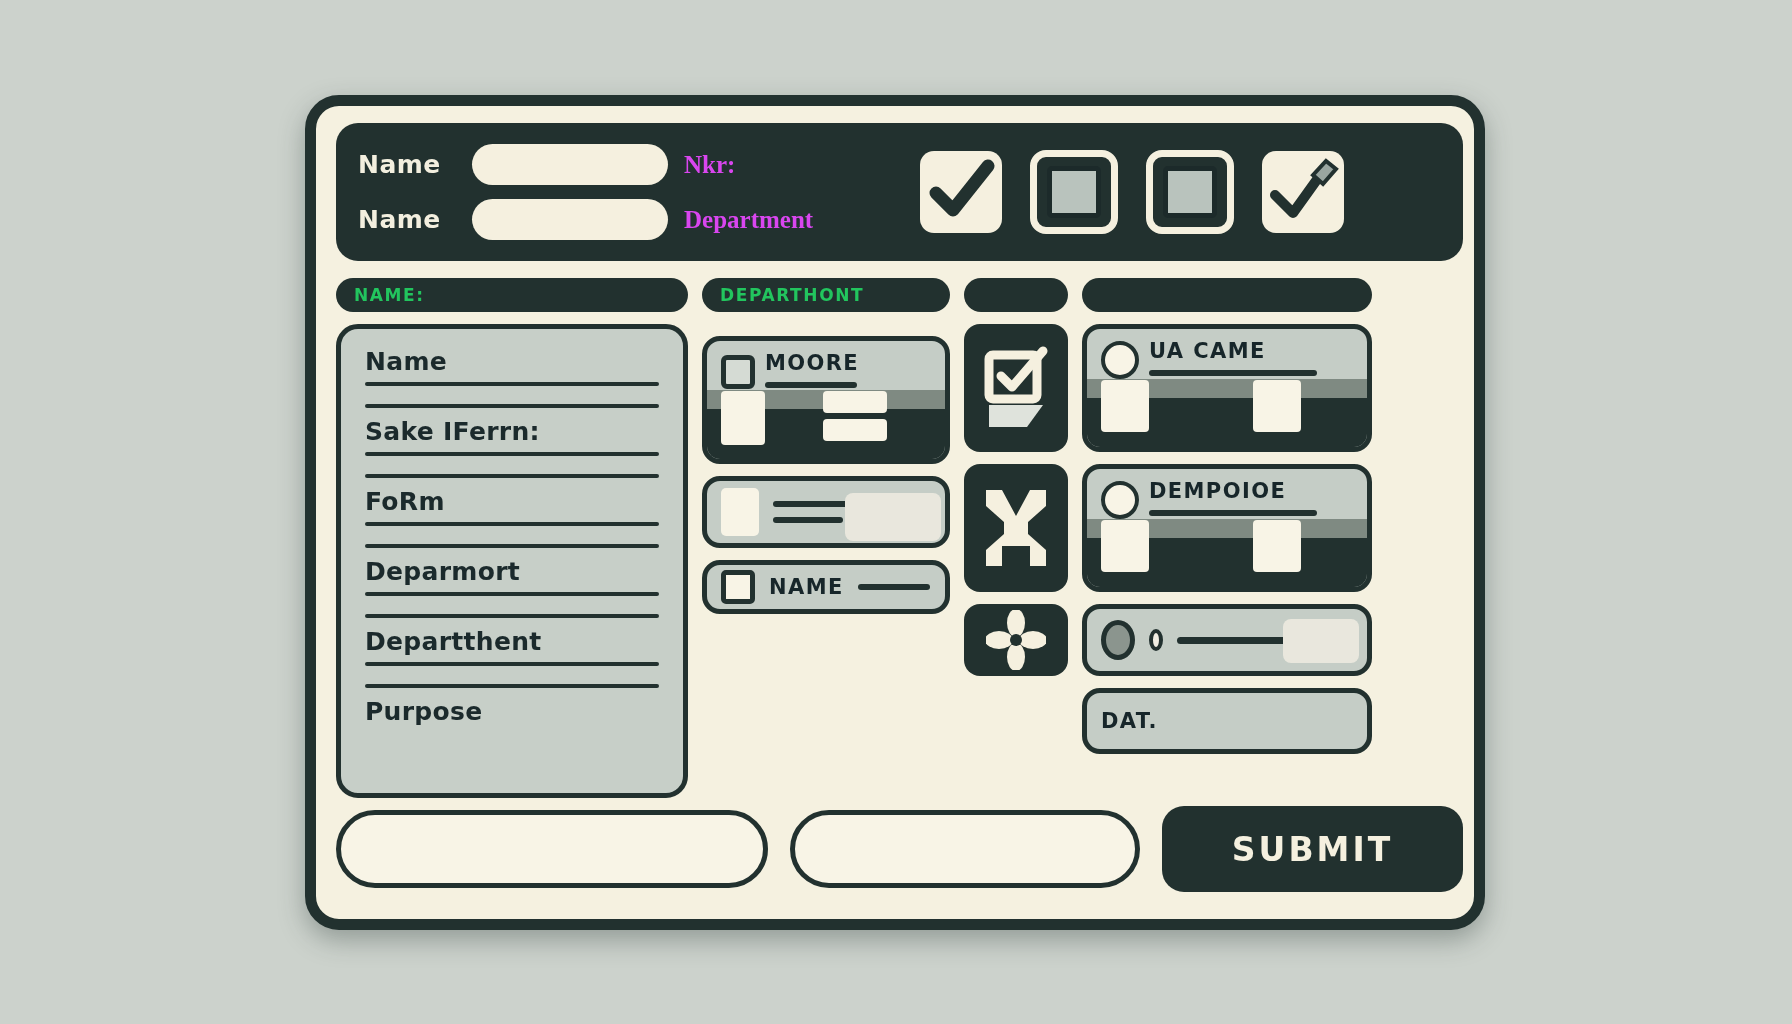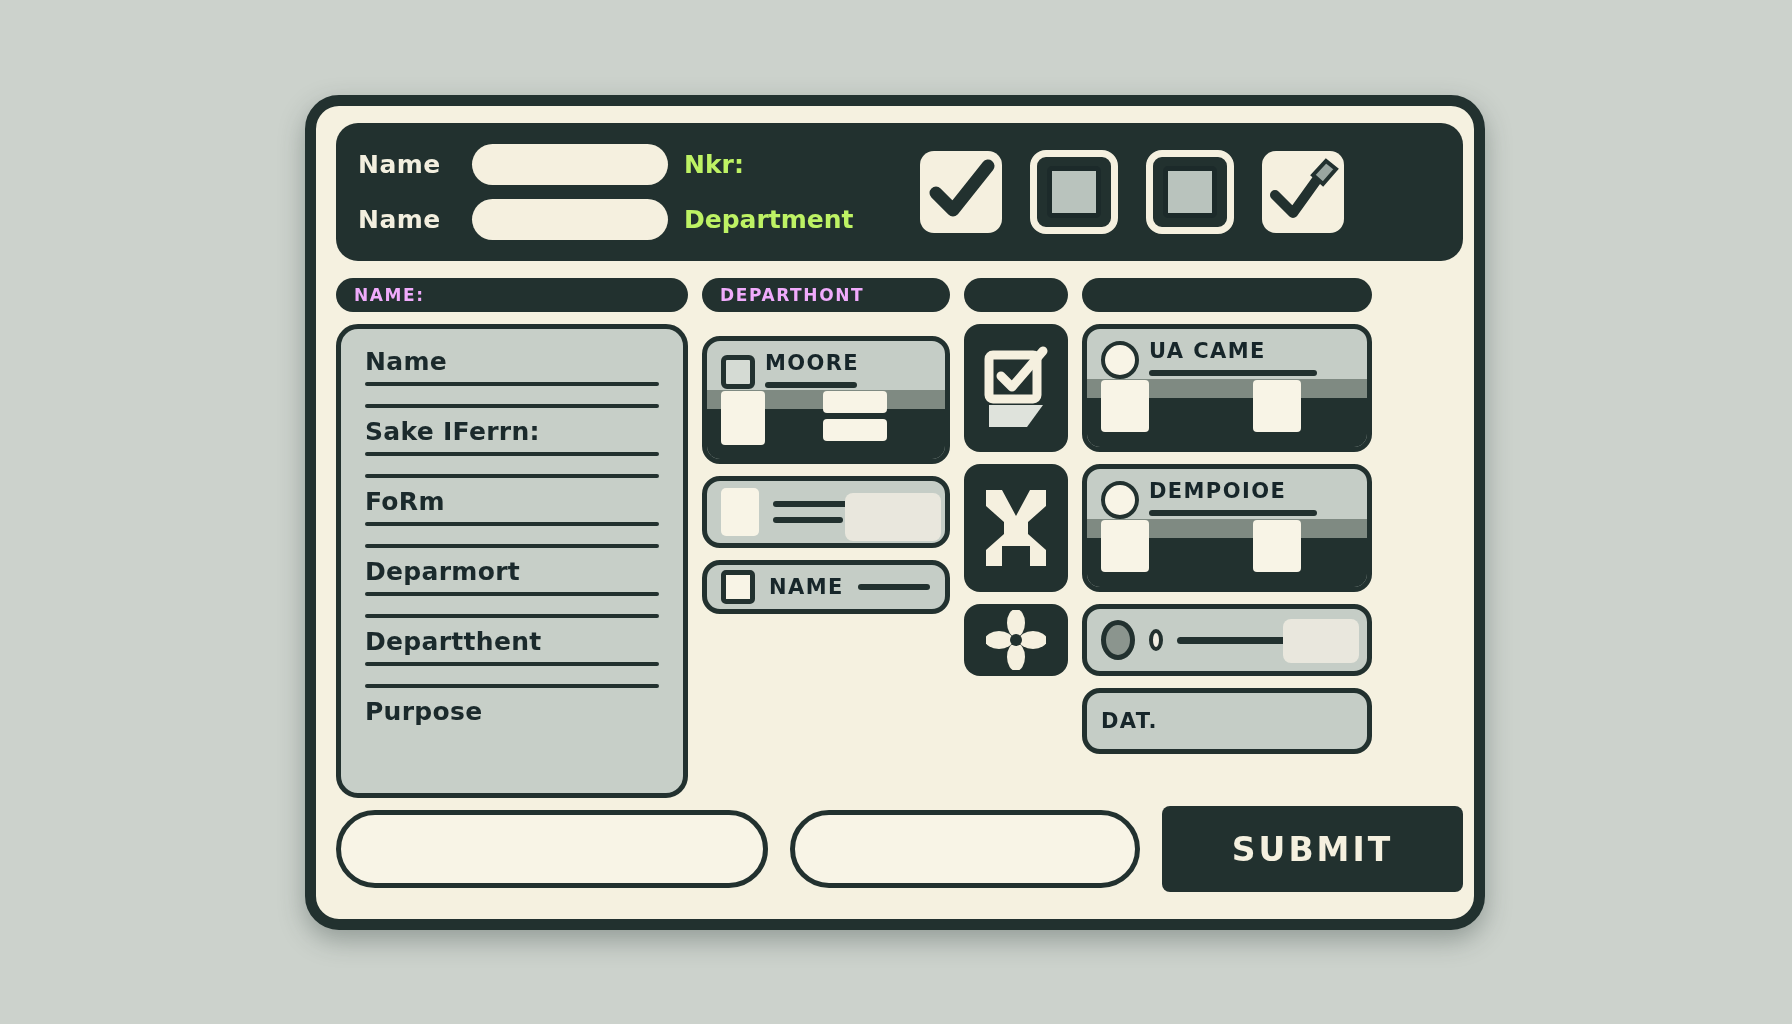--- a/index.html
+++ b/index.html
@@ -71,24 +71,25 @@
     flex: none;
   }
   .hdr-pill {
     width: 196px;
     height: 41px;
     background: #f5f0df;
     border-radius: 21px;
     flex: none;
   }
   .hdr-tail {
-    color: #bef264;
+    color: #d946ef;
     font-size: 25px;
     font-weight: bold;
     white-space: nowrap;
+    font-family: Liberation Serif, serif;
   }
 
   .hdr-icons {
     display: flex;
     align-items: center;
     gap: 28px;
     margin-left: 42px;
   }
   .ic-tile {
     width: 82px;
@@ -135,21 +136,21 @@
   .col-right{ width: 290px; display: flex; flex-direction: column; }
 
   .tag-bar {
     height: 34px;
     background: #22312f;
     border-radius: 17px;
     display: flex;
     align-items: center;
     padding: 0 18px;
     box-sizing: border-box;
-    color: #f0abfc;
+    color: #22c55e;
     font-size: 17px;
     font-weight: bold;
     letter-spacing: 1.6px;
     margin-bottom: 12px;
   }
   .tag-bar.blank { color: transparent; }
 
   
   .left-panel {
     flex: 1;
@@ -300,21 +301,21 @@
     background: #f8f4e6;
     border: 5px solid #22312f;
     border-radius: 40px;
     box-sizing: border-box;
     flex: none;
   }
   .submit-btn {
     height: 86px;
     flex: 1;
     background: #22312f;
-    border-radius: 8px;
+    border-radius: 22px;
     display: flex;
     align-items: center;
     justify-content: center;
     color: #f5f0df;
     font-size: 33px;
     font-weight: bold;
     letter-spacing: 3px;
     cursor: pointer;
   }
 </style>

